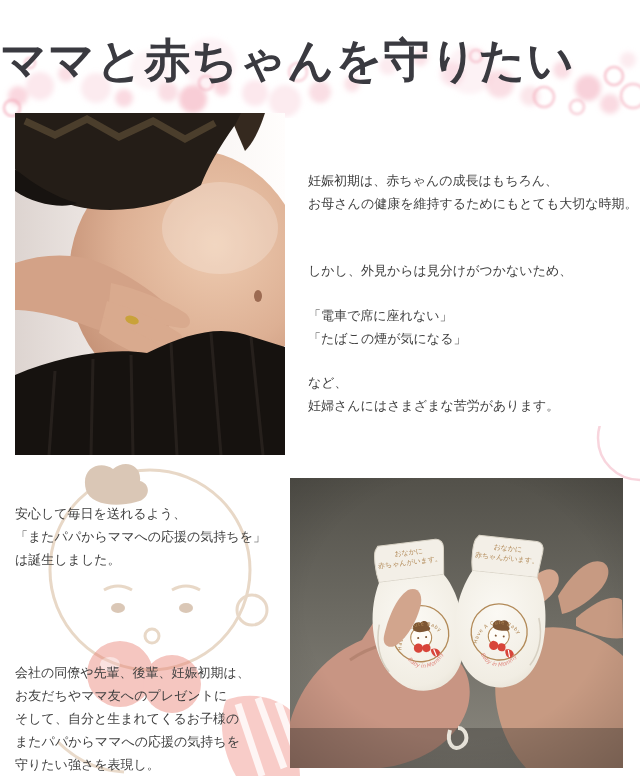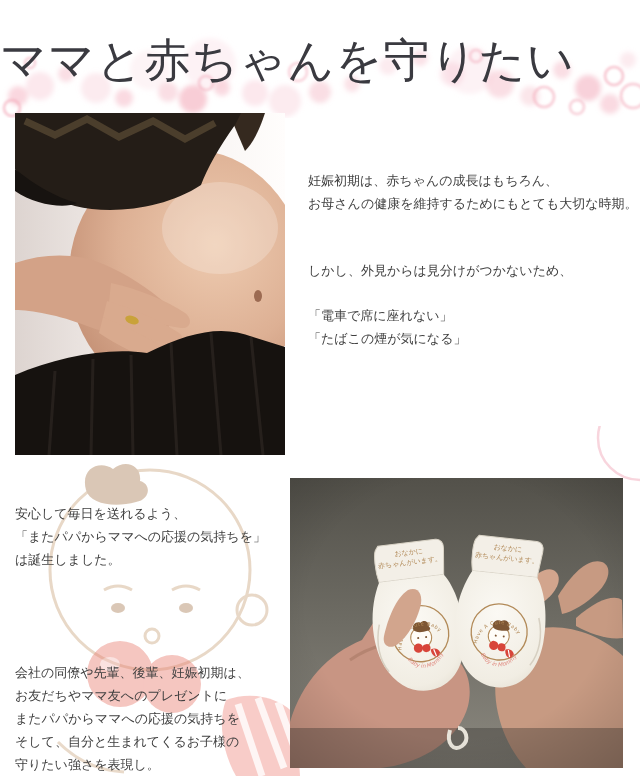--- a/index.html
+++ b/index.html
@@ -5,21 +5,21 @@
   html,body{margin:0;padding:0;background:#ffffff;}
   .page{
     position:relative;width:640px;height:776px;background:#ffffff;overflow:hidden;
     font-family:"DejaVu Sans","Liberation Sans",sans-serif;color:#3f3f3f;
   }
   
   .hero{position:absolute;left:0;top:0;width:640px;height:118px;}
   .bubbles{position:absolute;left:0;top:0;}
   .page-title{
     position:absolute;left:0;top:30px;width:548px;margin:0;
-    text-align:center;font-size:46px;font-weight:normal;letter-spacing:1px;
+    text-align:center;font-size:46px;font-weight:bold;letter-spacing:1px;
     color:#3a3a40;white-space:nowrap;z-index:2;
   }
   
   .tb{position:absolute;font-size:13px;line-height:23px;color:#3f3f3f;z-index:3;margin-top:8px;}
   .tb .line{white-space:nowrap;}
   .col-right{left:308px;width:330px;}
   .col-left{left:15px;width:290px;}
   .i1{top:161px}.i2{top:251px}.iq{top:296px}.i3{top:363px}
   .s1{top:494px}.s2{top:653px}
   
@@ -139,20 +139,24 @@
     <div class="line">妊娠初期は、赤ちゃんの成長はもちろん、</div>
     <div class="line">お母さんの健康を維持するためにもとても大切な時期。</div>
   </div>
   <div class="tb col-right iq">
     <div class="line">「電車で席に座れない」</div>
     <div class="line">「たばこの煙が気になる」</div>
   </div>
   <div class="tb col-right i2">
     <div class="line">しかし、外見からは見分けがつかないため、</div>
   </div>
+  <div class="tb col-right i3">
+    <div class="line">など、</div>
+    <div class="line">妊婦さんにはさまざまな苦労があります。</div>
+  </div>
 
   <svg class="watermark" width="300" height="318" viewBox="0 0 300 318">
     <g opacity="0.42">
       <circle cx="150" cy="112" r="100" fill="none" stroke="#c9a37b" stroke-width="3"></circle>
       <path d="M86,32 C80,10 100,2 113,11 C126,0 142,8 140,23 C152,26 150,42 136,44 C114,50 90,46 86,32 Z" fill="#a97c52"></path>
       <circle cx="252" cy="152" r="15" fill="none" stroke="#c9a37b" stroke-width="3"></circle>
       <ellipse cx="118" cy="150" rx="7" ry="5" fill="#a97c52"></ellipse>
       <ellipse cx="186" cy="150" rx="7" ry="5" fill="#a97c52"></ellipse>
       <path d="M104,132 Q118,124 132,132" fill="none" stroke="#c9a37b" stroke-width="3"></path>
       <path d="M172,132 Q186,124 200,132" fill="none" stroke="#c9a37b" stroke-width="3"></path>
@@ -173,22 +177,22 @@
   </svg>
 
   <div class="tb col-left s1">
     <div class="line">安心して毎日を送れるよう、</div>
     <div class="line">「またパパからママへの応援の気持ちを」</div>
     <div class="line">は誕生しました。</div>
   </div>
   <div class="tb col-left s2">
     <div class="line">会社の同僚や先輩、後輩、妊娠初期は、</div>
     <div class="line">お友だちやママ友へのプレゼントに</div>
+    <div class="line">そして、自分と生まれてくるお子様の</div>
     <div class="line">またパパからママへの応援の気持ちを</div>
-    <div class="line">そして、自分と生まれてくるお子様の</div>
     <div class="line">守りたい強さを表現し。</div>
   </div>
 
   <div class="photo photo-gloves">
     <svg width="333" height="290" viewBox="0 0 333 290">
       <defs>
         <linearGradient id="gBg" x1="0" y1="0" x2="0" y2="1">
           <stop offset="0" stop-color="#53514a"></stop>
             <stop offset="0.5" stop-color="#6e6c64"></stop>
             <stop offset="1" stop-color="#8b887f"></stop>

